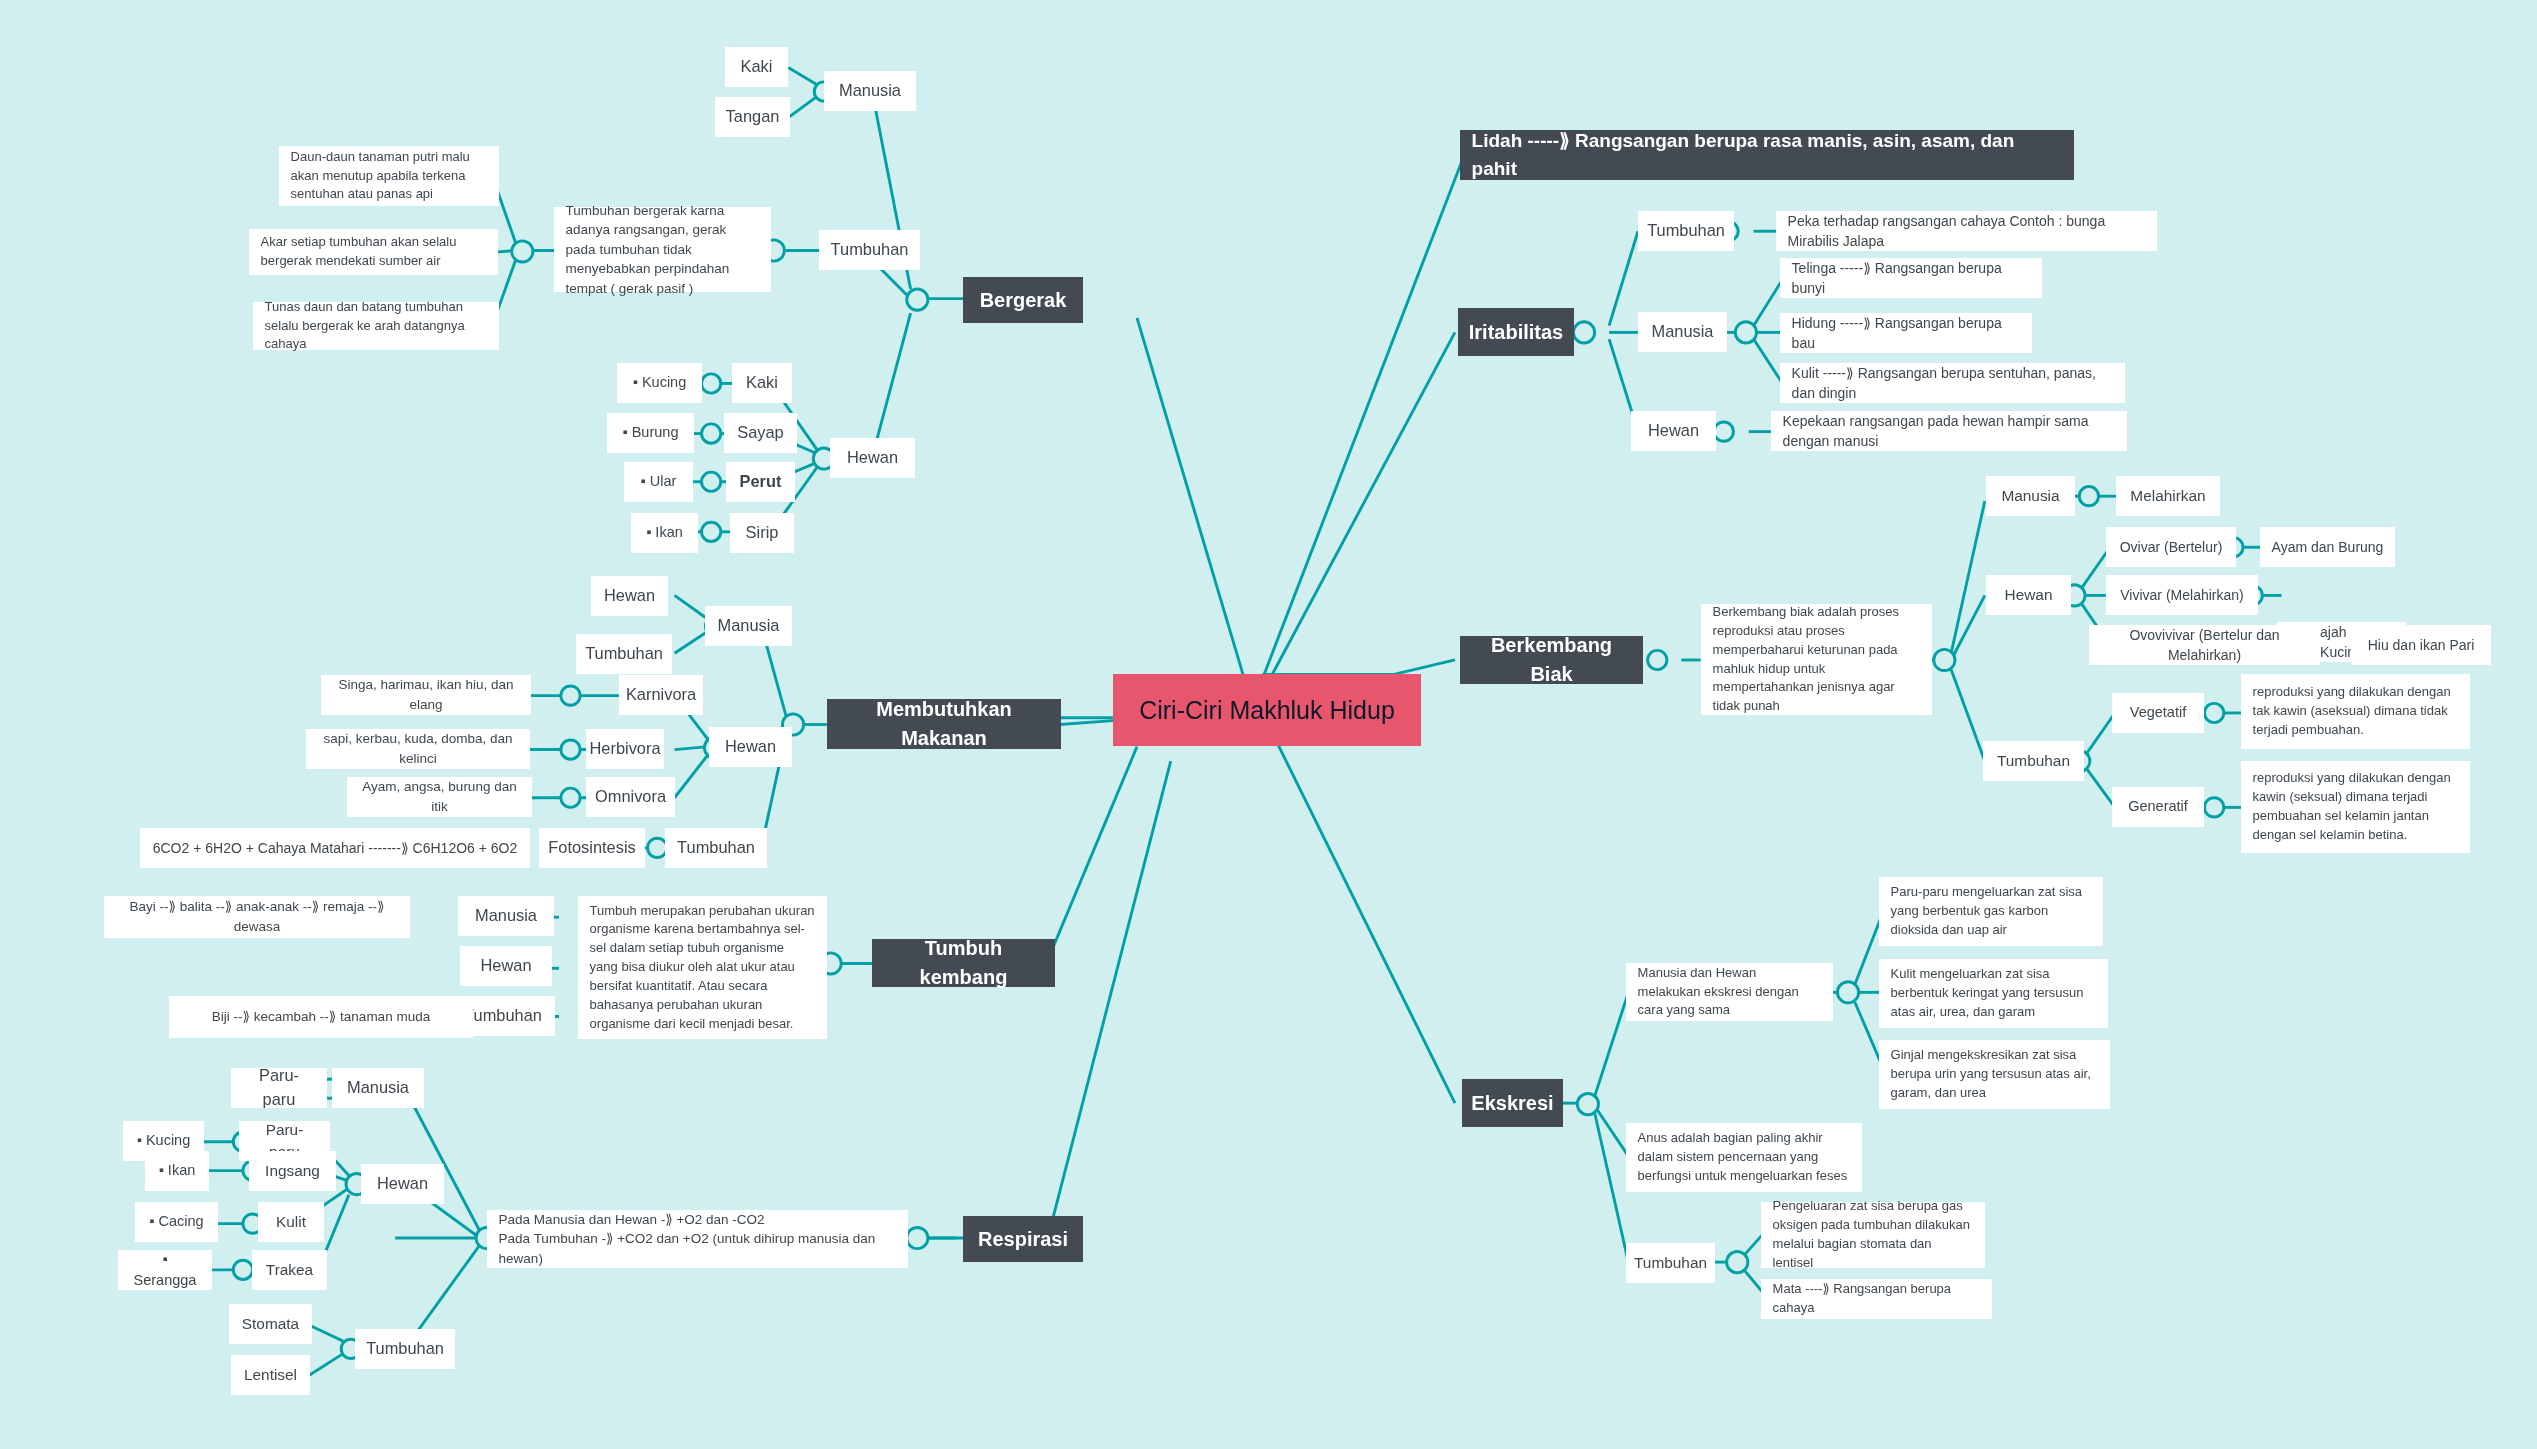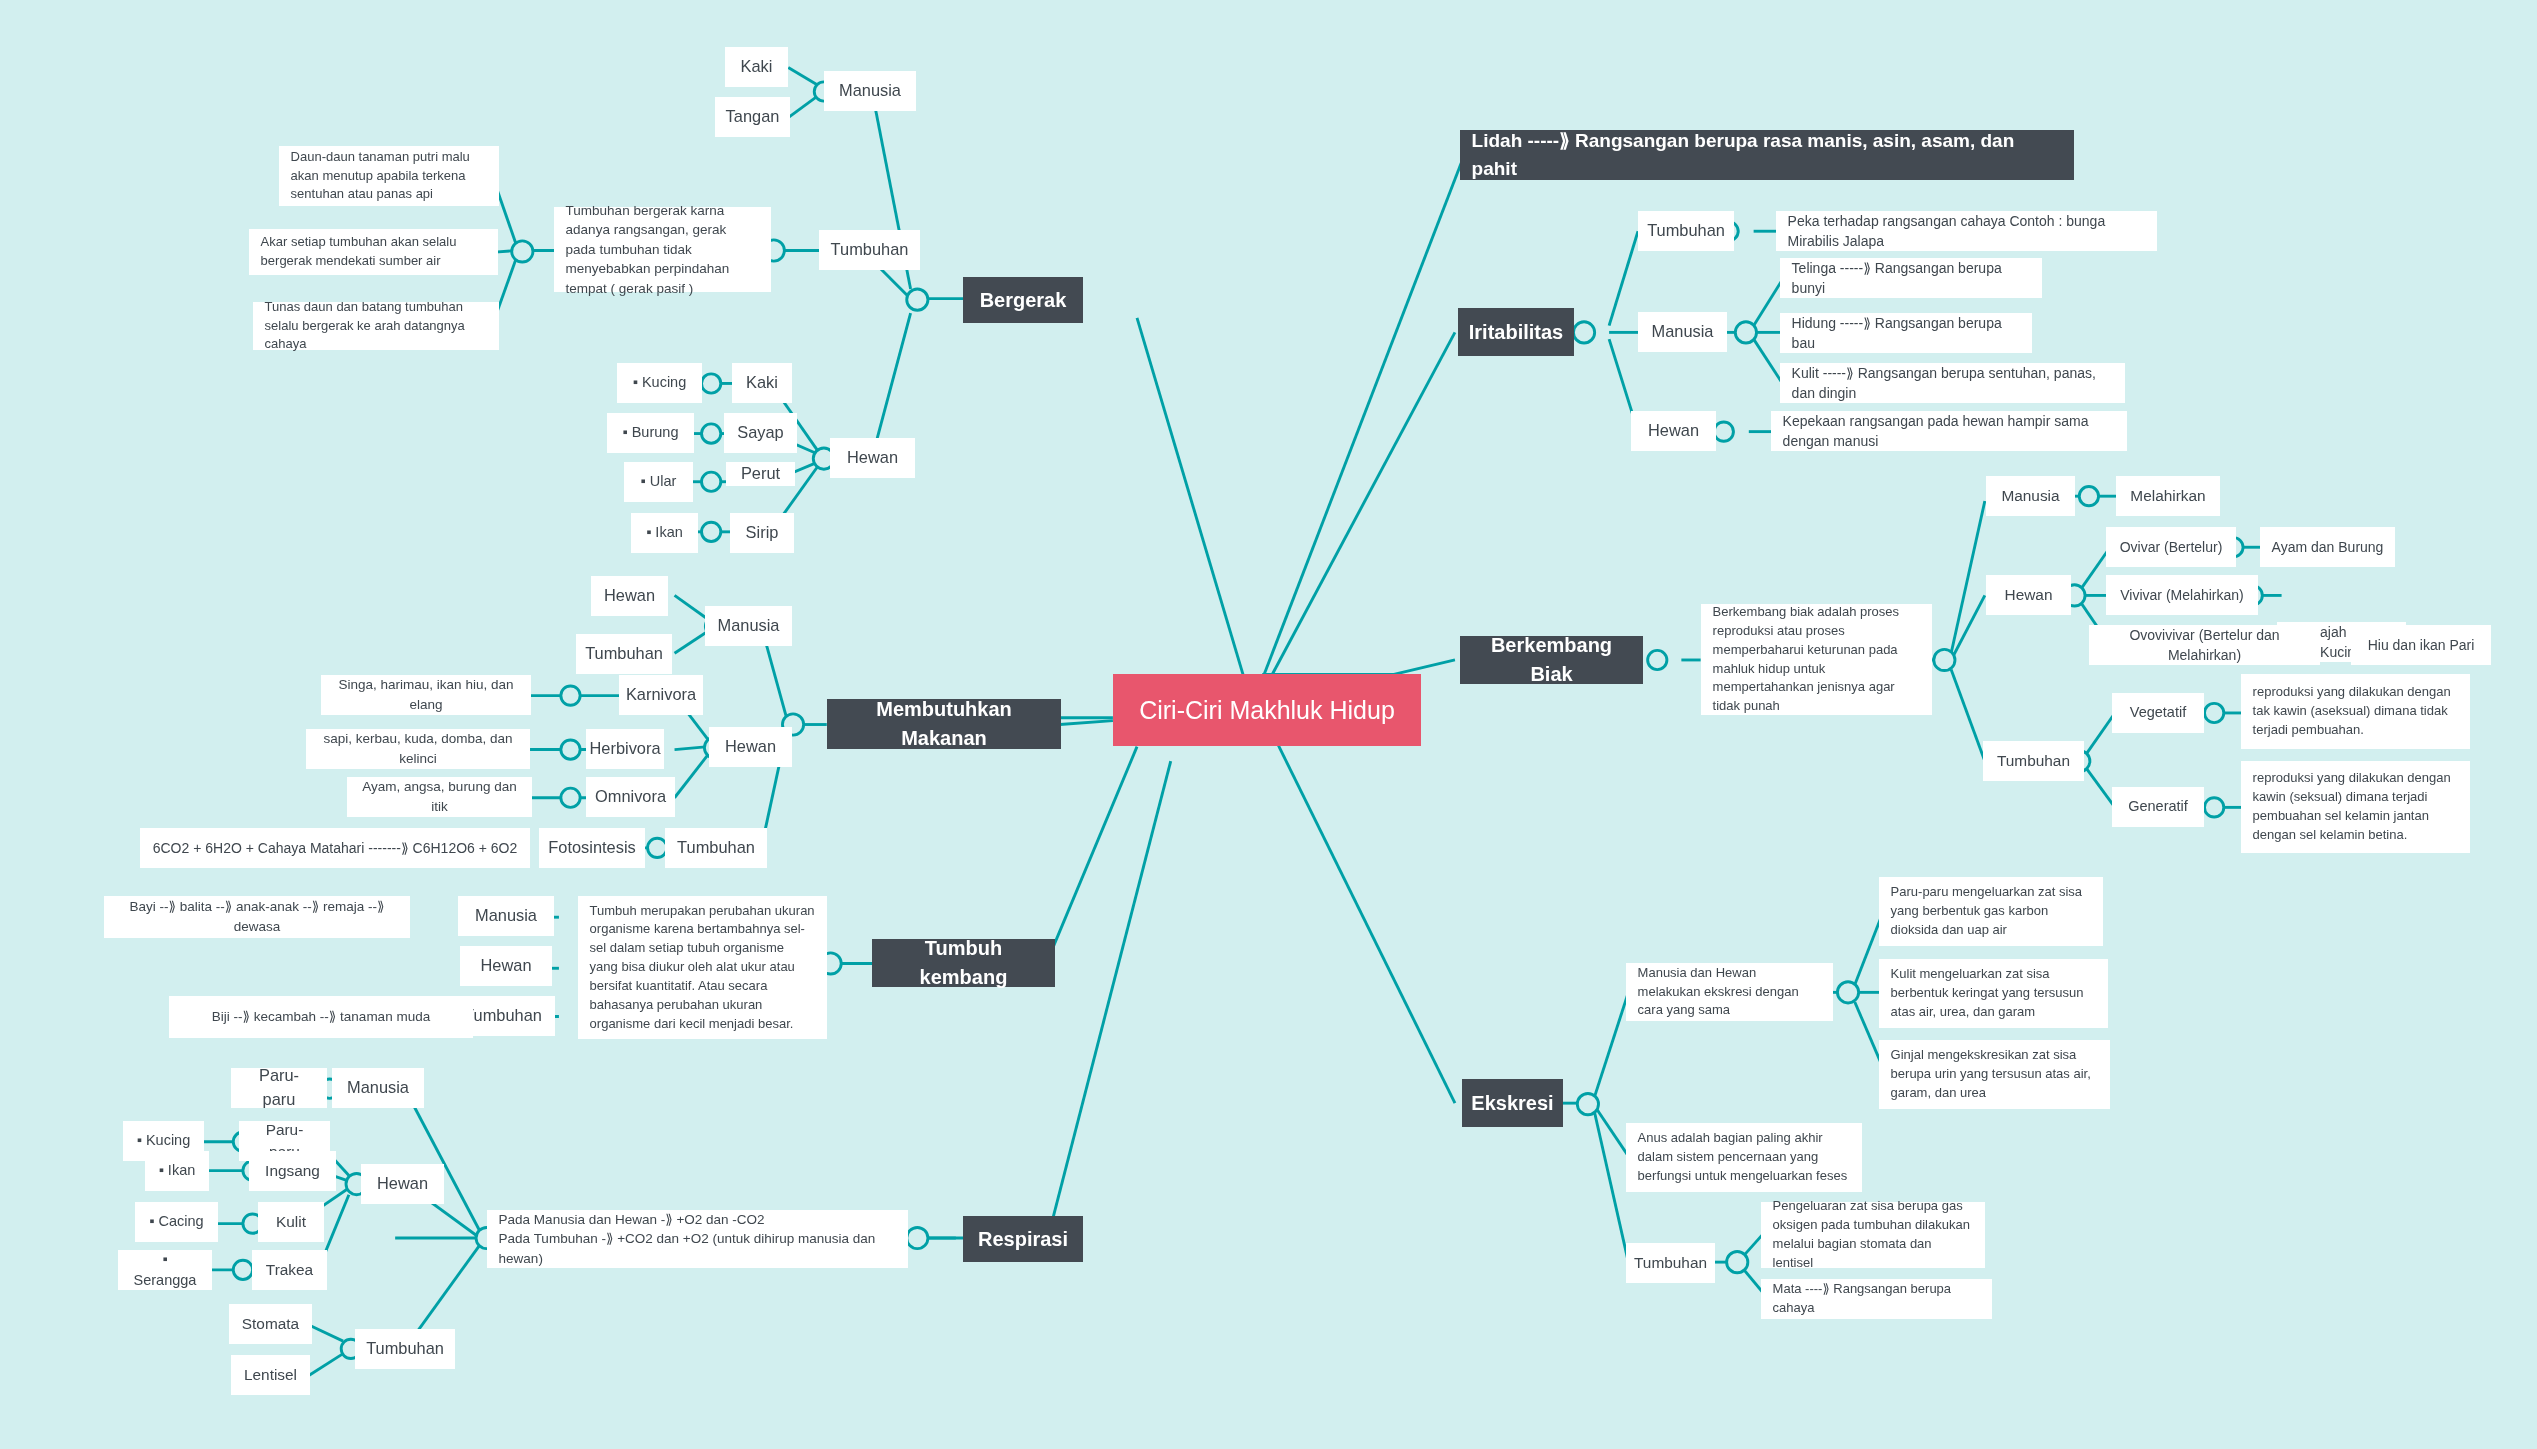--- a/index.html
+++ b/index.html
@@ -21,21 +21,21 @@
     align-items:center;
     line-height:1.45;
     white-space:pre-line;
   }
   .node.center-align{justify-content:center;text-align:center;}
   .node.left-align{justify-content:flex-start;text-align:left;}
   .dark{
     background:#434a52;color:#ffffff;font-weight:bold;
   }
   .pink{
-    background:#e8566d;color:#ffffff;
+    background:#e8566d;color:#0f172a;
   }
   .pad{padding:5.8px 11.6px;}
 </style>
 </head>
 <body>
 
 <div id="canvas">
 
   <svg id="links" viewBox="0 0 2634 1505">
     <g stroke="#00a0a6" stroke-width="3" fill="none">
@@ -295,21 +295,21 @@
 
   <div class="node pad center-align" style="left:819px;top:230px;width:101px;height:40px;font-size:16.4px;">Tumbuhan</div>
   <div class="node pad left-align" style="left:554px;top:207px;width:217px;height:85px;font-size:13.5px;">Tumbuhan bergerak karna adanya rangsangan, gerak pada tumbuhan  tidak menyebabkan perpindahan tempat ( gerak pasif )</div>
   <div class="node pad left-align" style="left:279px;top:146px;width:220px;height:60px;font-size:13px;">Daun-daun tanaman putri malu akan menutup apabila terkena sentuhan atau panas api</div>
   <div class="node pad left-align" style="left:249px;top:229px;width:249px;height:46px;font-size:13px;">Akar setiap tumbuhan akan selalu bergerak mendekati sumber air</div>
   <div class="node pad left-align" style="left:253px;top:302px;width:246px;height:48px;font-size:13px;">Tunas daun dan batang tumbuhan selalu bergerak ke arah datangnya cahaya</div>
 
   <div class="node pad center-align" style="left:830px;top:438px;width:85px;height:40px;font-size:16.4px;">Hewan</div>
   <div class="node pad center-align" style="left:732px;top:363px;width:60px;height:40px;font-size:16.4px;">Kaki</div>
   <div class="node pad center-align" style="left:724px;top:413px;width:73px;height:40px;font-size:16.4px;">Sayap</div>
-  <div class="node pad center-align" style="left:726px;top:462px;width:69px;height:24px;font-size:16.4px;">Perut</div>
+  <div class="node pad center-align" style="left:726px;top:462px;width:69px;height:40px;font-size:16.4px;font-weight:bold;">Perut</div>
   <div class="node pad center-align" style="left:730px;top:513px;width:64px;height:40px;font-size:16.4px;">Sirip</div>
   <div class="node pad center-align" style="left:617px;top:363px;width:85px;height:40px;font-size:14.5px;">▪ Kucing</div>
   <div class="node pad center-align" style="left:607px;top:413px;width:87px;height:40px;font-size:14.5px;">▪ Burung</div>
   <div class="node pad center-align" style="left:624px;top:462px;width:69px;height:40px;font-size:14.5px;">▪ Ular</div>
   <div class="node pad center-align" style="left:631px;top:513px;width:67px;height:40px;font-size:14.5px;">▪ Ikan</div>
 
   <div class="node dark pad center-align" style="left:827px;top:699px;width:234px;height:50px;font-size:20px;">Membutuhkan Makanan</div>
 
   <div class="node pad center-align" style="left:705px;top:606px;width:87px;height:40px;font-size:16.4px;">Manusia</div>
   <div class="node pad center-align" style="left:591px;top:576px;width:77px;height:40px;font-size:16.4px;">Hewan</div>

